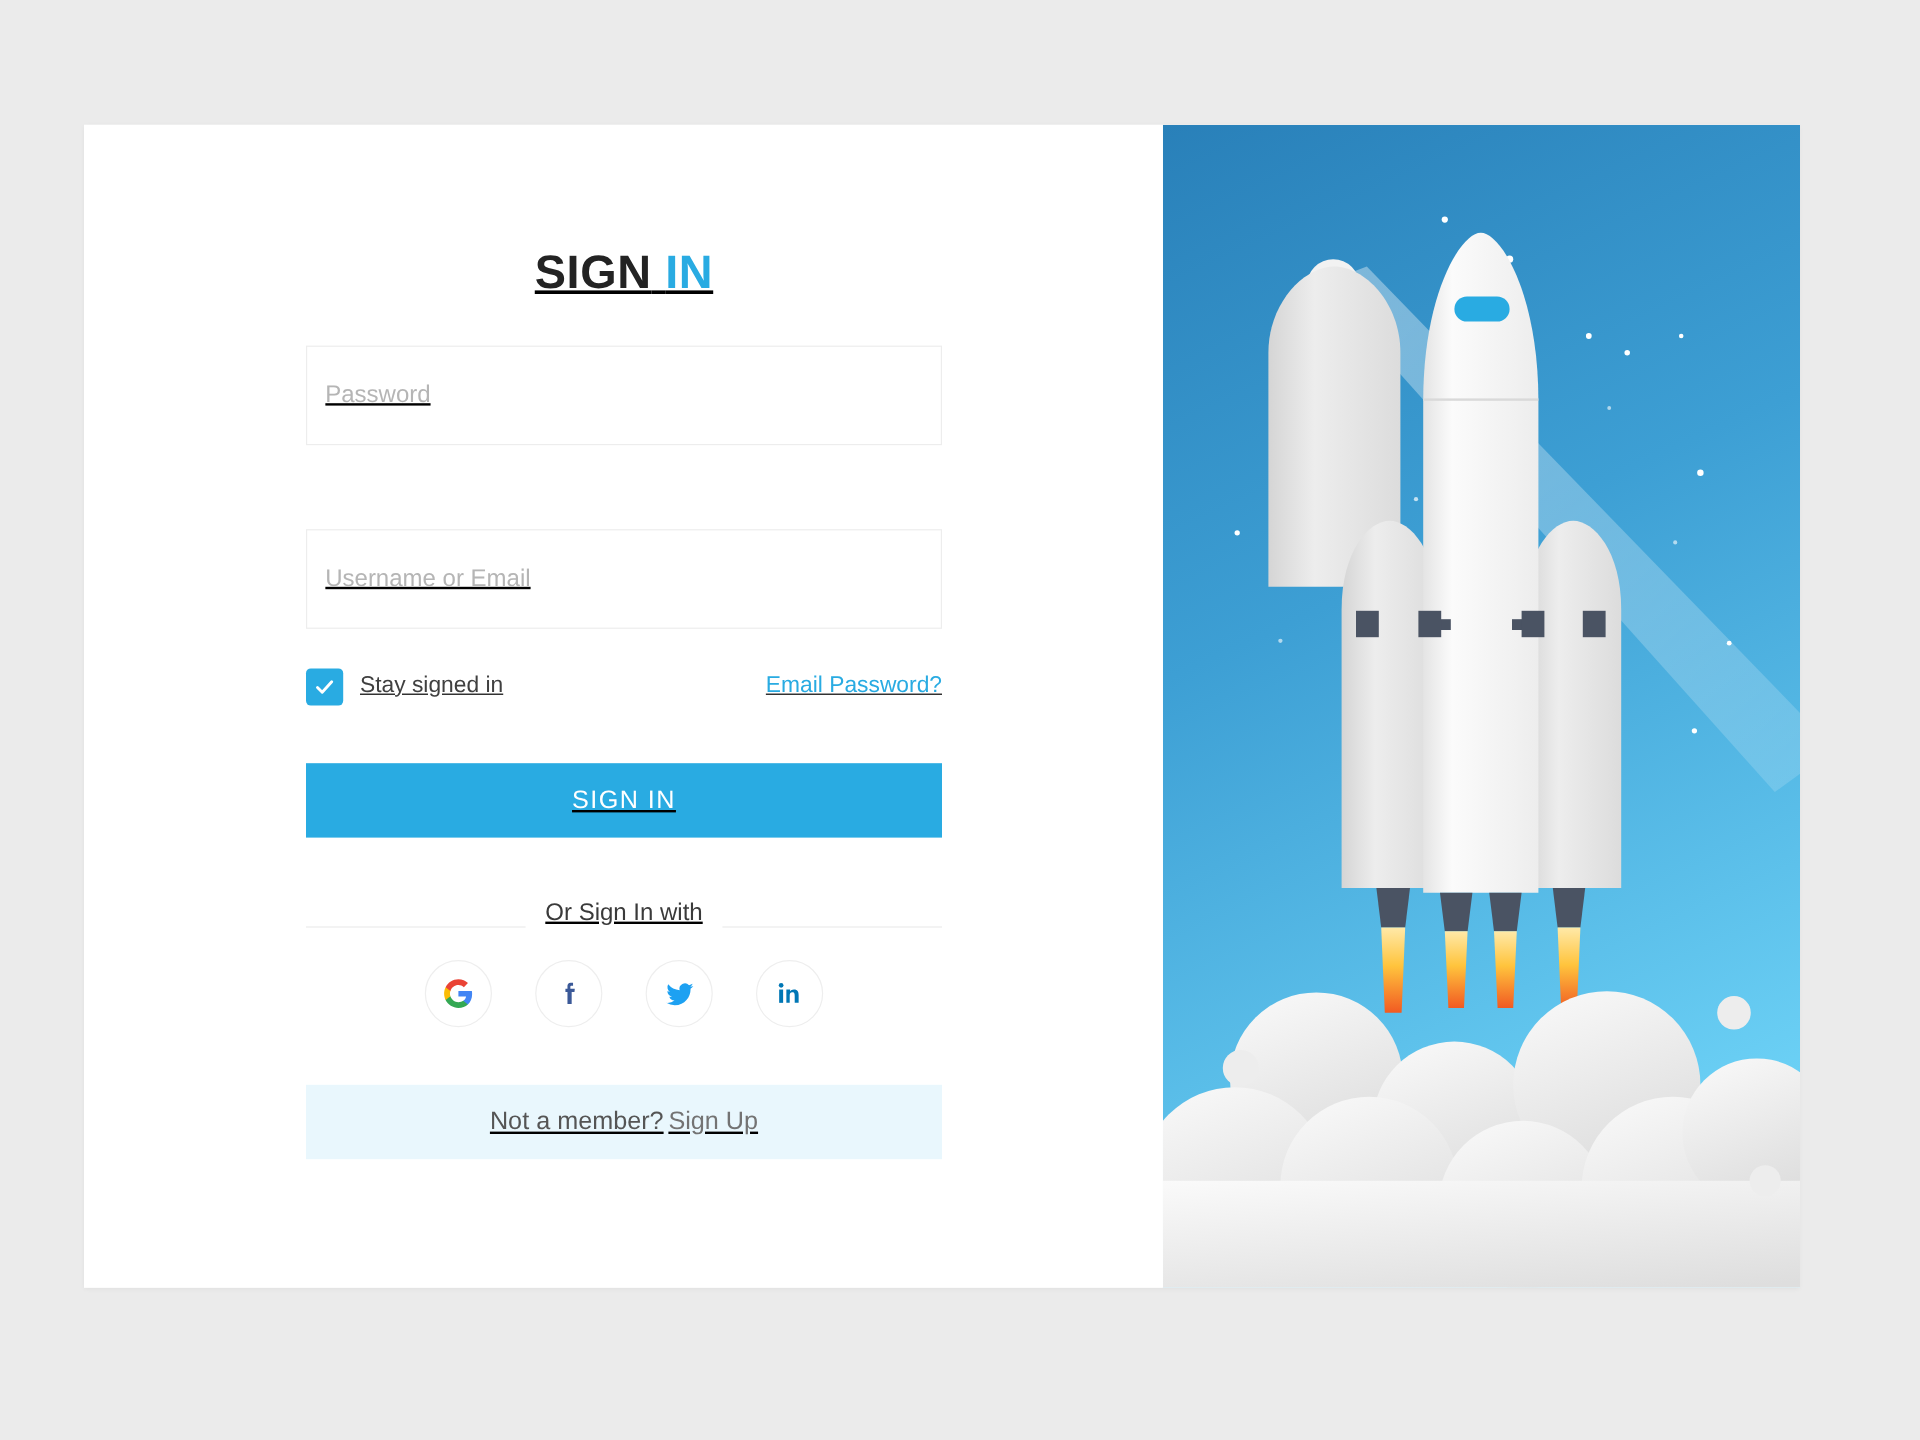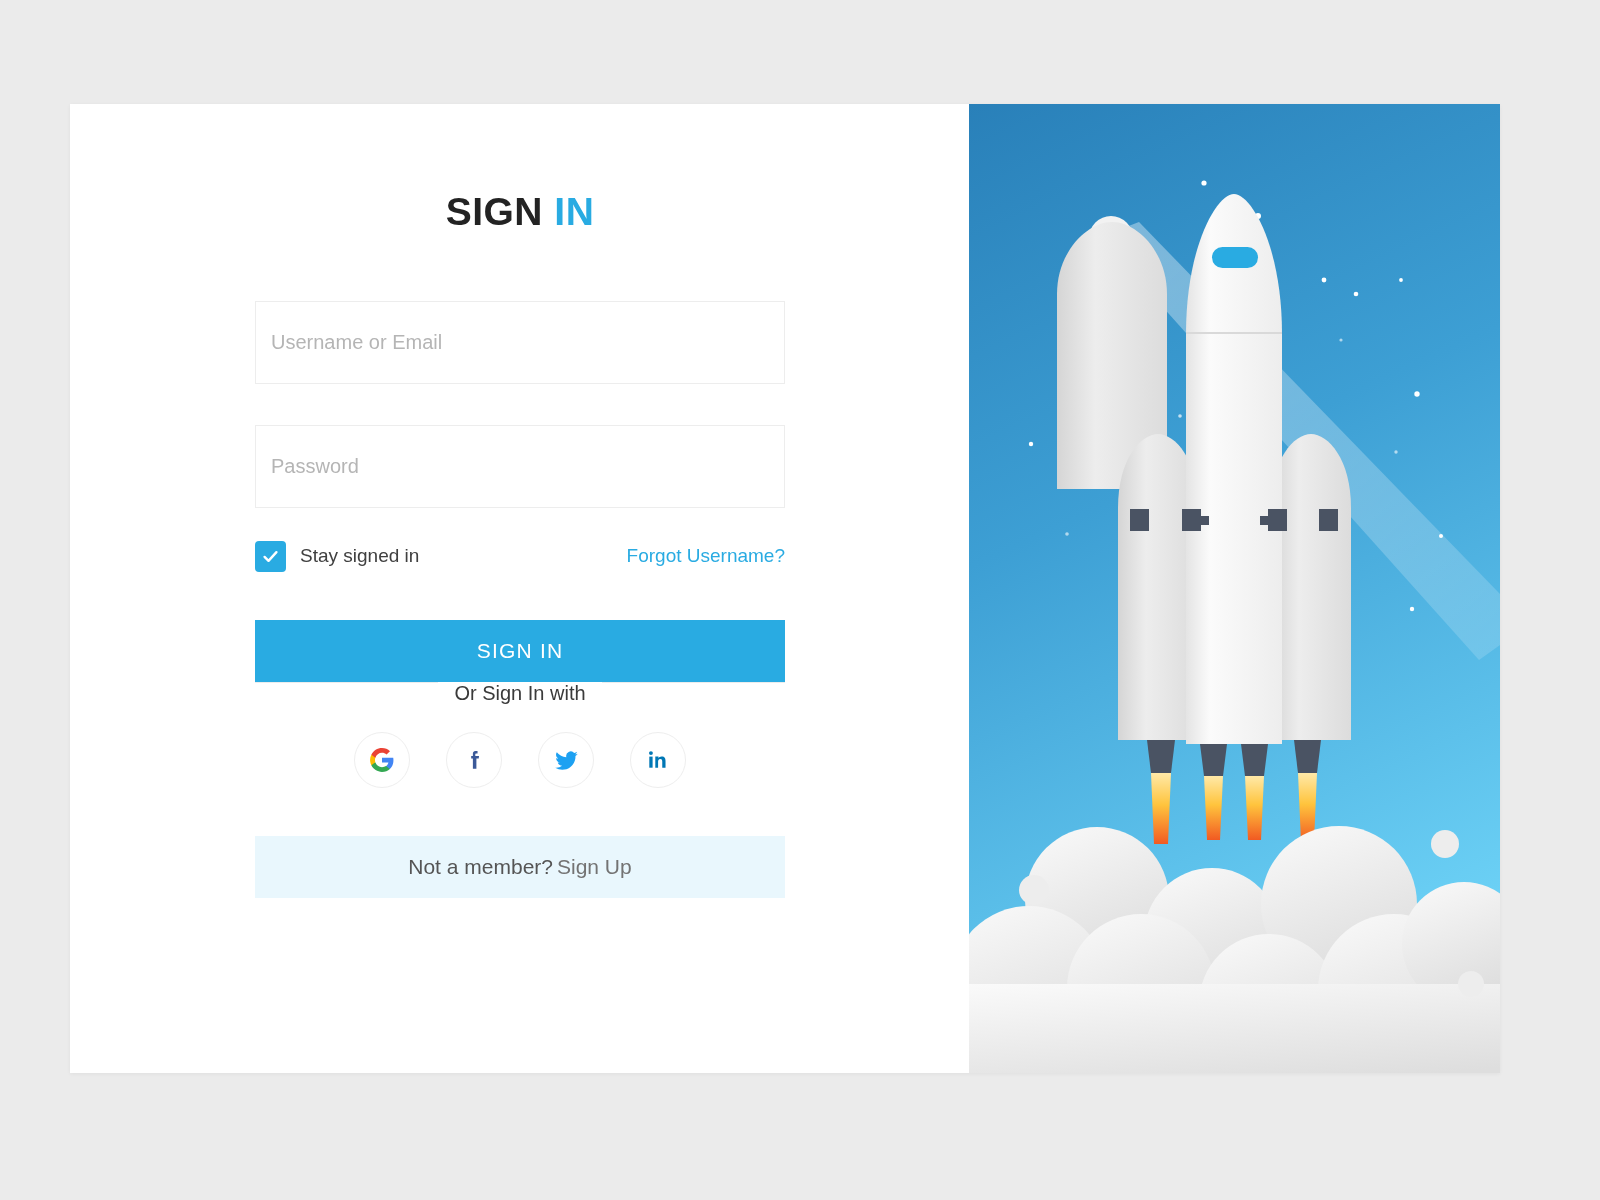--- a/index.html
+++ b/index.html
@@ -26,22 +26,23 @@
   }
 
   
   .left-panel {
     width: 899px; height: 100%;
     background: #ffffff;
     position: relative;
   }
   .form-wrap {
     position: absolute;
-    left: 185px; top: 0;
+    left: 185px; top: 16px;
     width: 530px;
+    text-decoration: underline;
   }
 
   .page-title {
     margin-top: 88px;
     text-align: center;
     font-size: 39px;
     font-weight: bold;
     letter-spacing: 0.5px;
     color: #232323;
     line-height: 1;
@@ -112,23 +113,24 @@
     font-family: "Liberation Sans", sans-serif;
     font-size: 21px;
     letter-spacing: 1.2px;
     cursor: pointer;
     display: flex;
     align-items: center;
     justify-content: center;
   }
 
   .divider {
+    margin-top: 52px;
     width: 530px;
     display: flex;
-    align-items: flex-start;
+    align-items: flex-end;
     gap: 16px;
   }
   .divider .line {
     flex: 1 1 auto;
     height: 1px;
     background: #ececec;
   }
   .divider .divider-text {
     font-size: 20px;
     color: #3a3a3a;
@@ -189,36 +191,36 @@
   <div class="card">
 
     <div class="left-panel">
       <div class="form-wrap">
 
         <h1 class="page-title">
           <span>SIGN</span>
           <span class="accent">IN</span>
         </h1>
 
+        <div class="field field-password">
+          <input type="password" placeholder="Password" style="">
+        </div>
+
         <div class="field field-username">
           <input type="text" placeholder="Username or Email" style="">
-        </div>
-
-        <div class="field field-password">
-          <input type="password" placeholder="Password" style="">
         </div>
 
         <div class="row-options">
           <div class="checkbox">
             <svg viewBox="0 0 24 24">
               <path d="M4.5 12.5 L9.5 17.5 L19.5 6.5" fill="none" stroke="#ffffff" stroke-width="3" stroke-linecap="round" stroke-linejoin="round"></path>
             </svg>
           </div>
           <span class="stay-label">Stay signed in</span>
-          <a class="forgot-link" href="#">Forgot Username?</a>
+          <a class="forgot-link" href="#">Email Password?</a>
         </div>
 
         <button class="signin-button">SIGN IN</button>
 
         <div class="divider">
           <span class="line"></span>
           <span class="divider-text">Or Sign In with</span>
           <span class="line"></span>
         </div>
 

